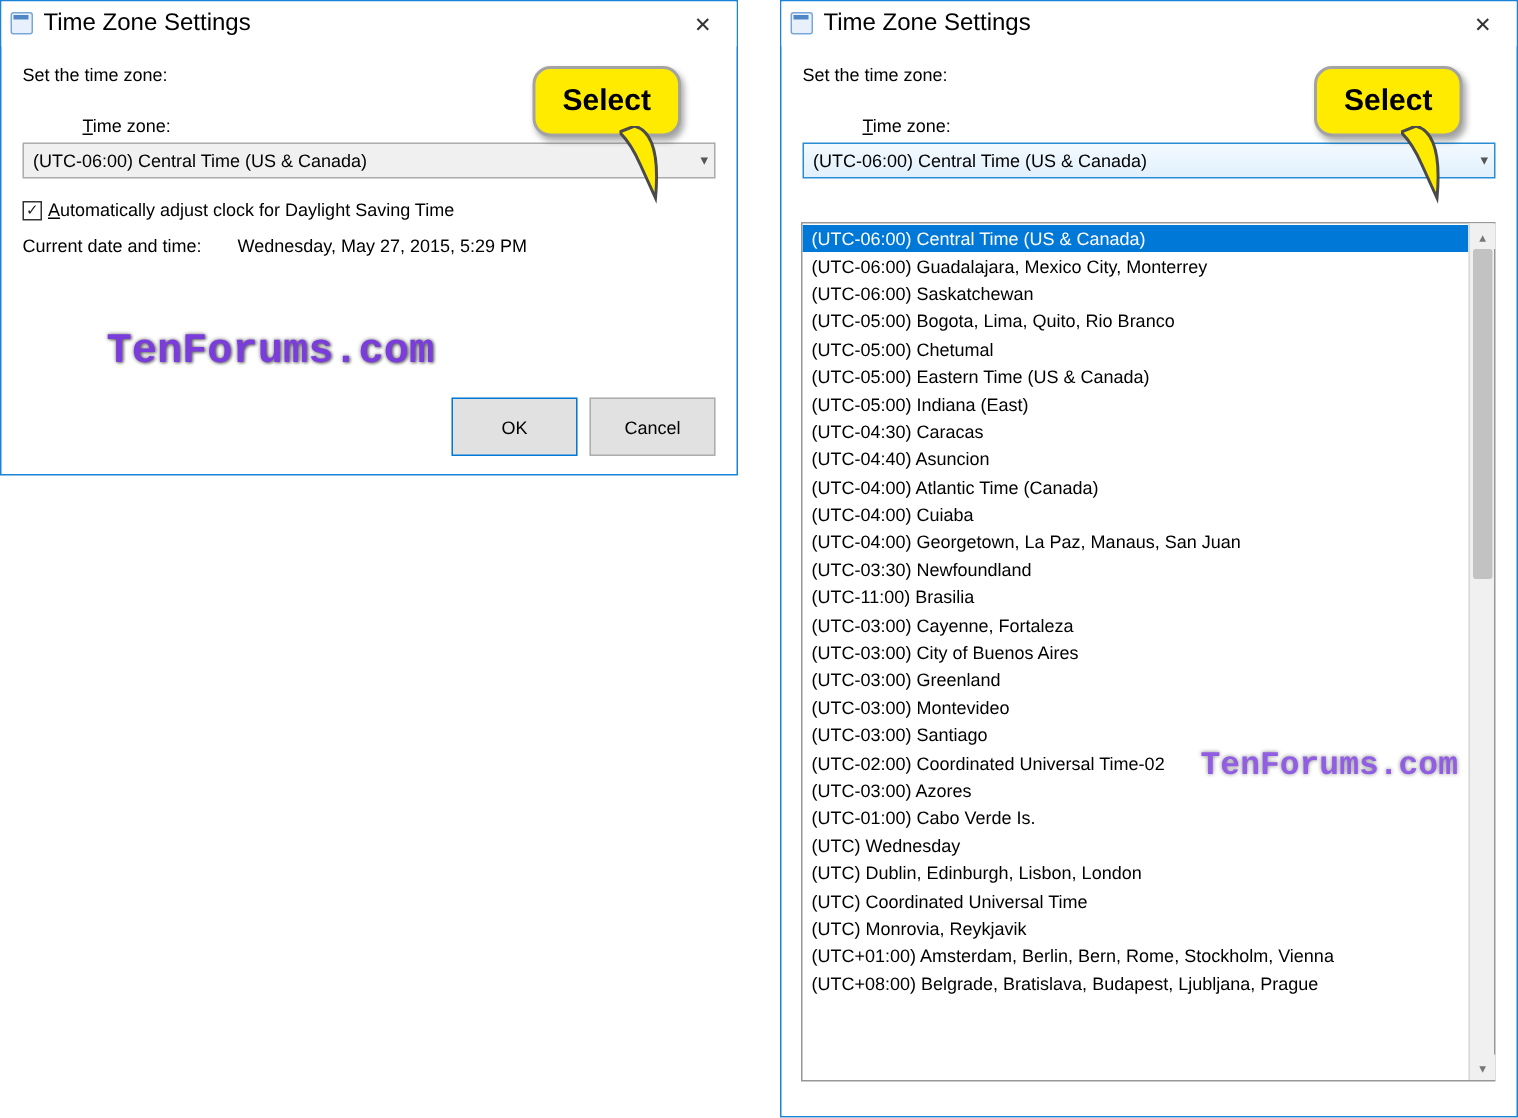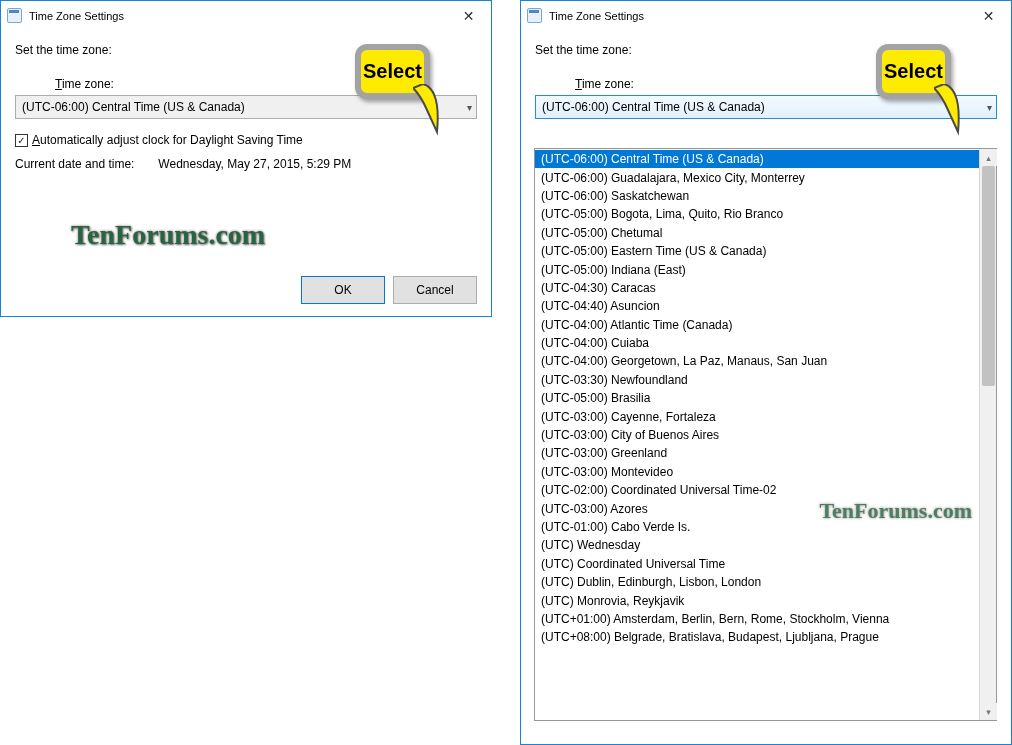--- a/index.html
+++ b/index.html
@@ -45,21 +45,21 @@
   .titlebar .ticon::before{
     content:""; position:absolute; left:0; top:0;
     width:13px; height:13px;
     border:1px solid #7aa7d9; background:#e8f1fb;
     border-radius:2px;
   }
   .titlebar .ticon::after{
     content:""; position:absolute; left:2px; top:2px;
     width:10px; height:3px; background:#4f86c6;
   }
-  .titlebar .title { font-size: 11px; }
+  .titlebar .title { font-size: 16px; }
   .titlebar .closebtn {
     position: absolute; right: 0; top: 0;
     width: 45px; height: 30px;
     display:flex; align-items:center; justify-content:center;
     font-size: 14px; color:#333;
     cursor: default;
   }
 
   .body {
     padding: 12px 14px;
@@ -98,54 +98,54 @@
   .chkrow .ul { text-decoration: underline; }
 
   .dtrow { margin-top: 10px; }
   .dtrow .lab { display:inline-block; width:140px; }
 
   .btnrow {
     position:absolute; bottom:12px; right:14px;
     display:flex; gap:8px;
   }
   .btn {
-    min-width: 84px; height: 28px;
+    min-width: 84px; height: 39px;
     border:1px solid #adadad; background:#e1e1e1;
     display:flex; align-items:center; justify-content:center;
     font-size:12px; cursor:default;
   }
   .btn.default { border:1px solid #0078d7; }
 
   
   .wm {
     position: absolute;
-    color: #14532d;
-    font-family: Liberation Serif, serif;
+    color: #6d28d9;
+    font-family: Liberation Mono, monospace;
     font-weight: 700;
     font-size: 28px;
     text-shadow: 0 0 3px rgba(0,0,0,.55), 1px 1px 2px rgba(0,0,0,.5);
     opacity: .9;
     pointer-events: none;
     white-space: nowrap;
   }
   .wm1 { left: 70px; top: 218px; }
   .wm2 { right: 40px; top: 498px; font-size:22px; text-shadow: 0 0 3px rgba(0,0,0,.65); opacity:.75;}
 
   
   .callout {
     position: absolute;
     left: 355px; top: 44px;
     pointer-events:none;
   }
   .callout2 { left: 876px; top: 44px; }
   .bubble {
     background:#ffeb00;
-    border:6px solid #a3a3a3;
+    border:2px solid #a3a3a3;
     border-radius: 12px;
-    padding: 10px 2px;
+    padding: 10px 18px;
     font-family: Arial, sans-serif;
     font-weight: 900;
     font-size: 20px;
     color:#000;
     box-shadow: 2px 3px 4px rgba(0,0,0,.35);
   }
   .tail {
     position:absolute; left:58px; top:40px;
   }
   .tail svg { display:block; }
@@ -259,31 +259,32 @@
       <div class="item">(UTC-05:00) Bogota, Lima, Quito, Rio Branco</div>
       <div class="item">(UTC-05:00) Chetumal</div>
       <div class="item">(UTC-05:00) Eastern Time (US &amp; Canada)</div>
       <div class="item">(UTC-05:00) Indiana (East)</div>
       <div class="item">(UTC-04:30) Caracas</div>
       <div class="item">(UTC-04:40) Asuncion</div>
       <div class="item">(UTC-04:00) Atlantic Time (Canada)</div>
       <div class="item">(UTC-04:00) Cuiaba</div>
       <div class="item">(UTC-04:00) Georgetown, La Paz, Manaus, San Juan</div>
       <div class="item">(UTC-03:30) Newfoundland</div>
-      <div class="item">(UTC-05:00) Brasilia</div>
+      <div class="item">(UTC-11:00) Brasilia</div>
       <div class="item">(UTC-03:00) Cayenne, Fortaleza</div>
       <div class="item">(UTC-03:00) City of Buenos Aires</div>
       <div class="item">(UTC-03:00) Greenland</div>
       <div class="item">(UTC-03:00) Montevideo</div>
+      <div class="item">(UTC-03:00) Santiago</div>
       <div class="item">(UTC-02:00) Coordinated Universal Time-02</div>
       <div class="item">(UTC-03:00) Azores</div>
       <div class="item">(UTC-01:00) Cabo Verde Is.</div>
       <div class="item">(UTC) Wednesday</div>
+      <div class="item">(UTC) Dublin, Edinburgh, Lisbon, London</div>
       <div class="item">(UTC) Coordinated Universal Time</div>
-      <div class="item">(UTC) Dublin, Edinburgh, Lisbon, London</div>
       <div class="item">(UTC) Monrovia, Reykjavik</div>
       <div class="item">(UTC+01:00) Amsterdam, Berlin, Bern, Rome, Stockholm, Vienna</div>
       <div class="item">(UTC+08:00) Belgrade, Bratislava, Budapest, Ljubljana, Prague</div>
     </div>
   <div class="ddscroll">
     <div class="sbbtn up">▴</div>
     <div class="thumb"></div>
     <div class="sbbtn down">▾</div>
   </div>
 </div>

